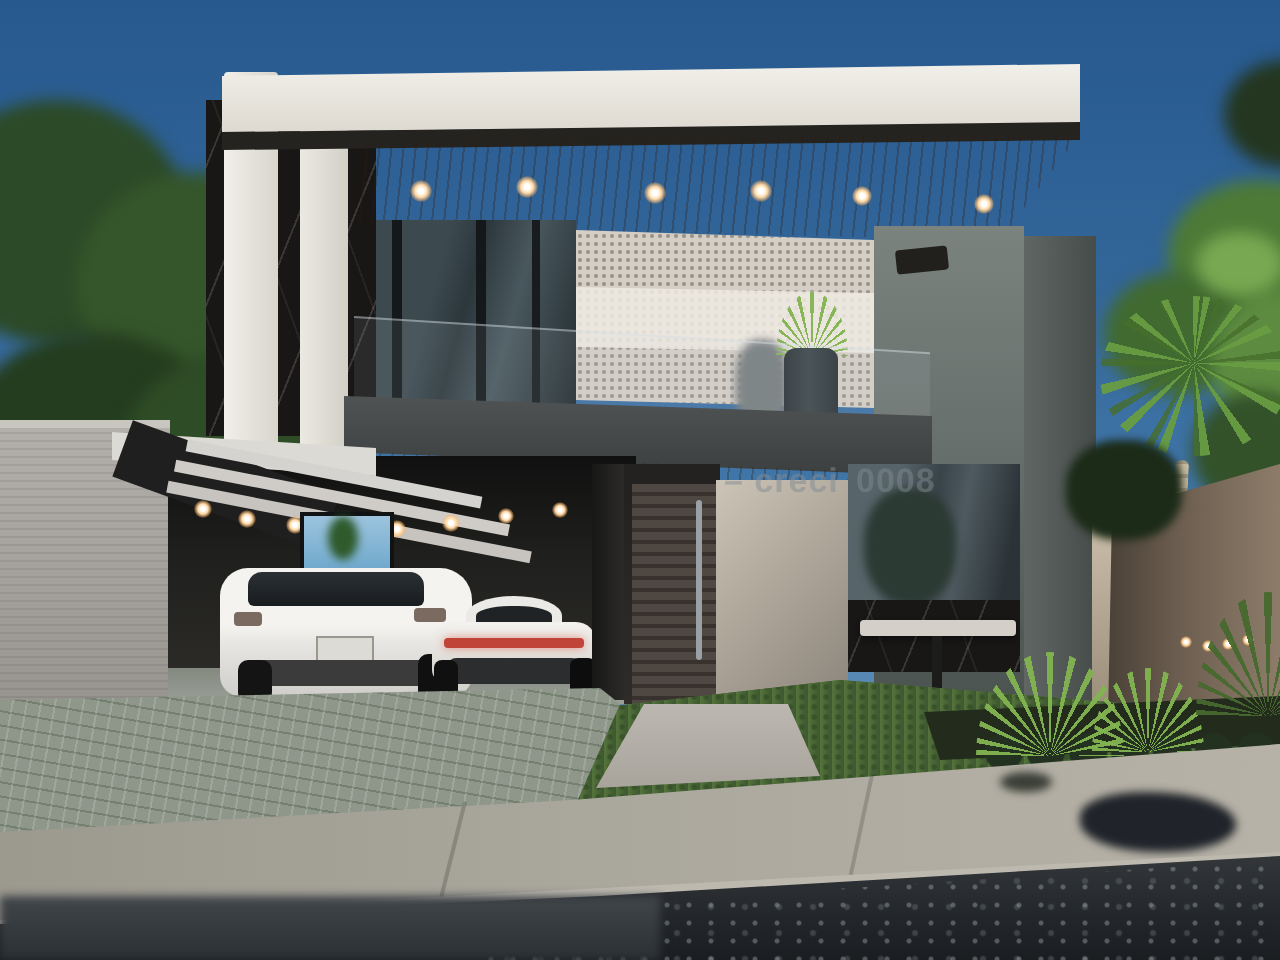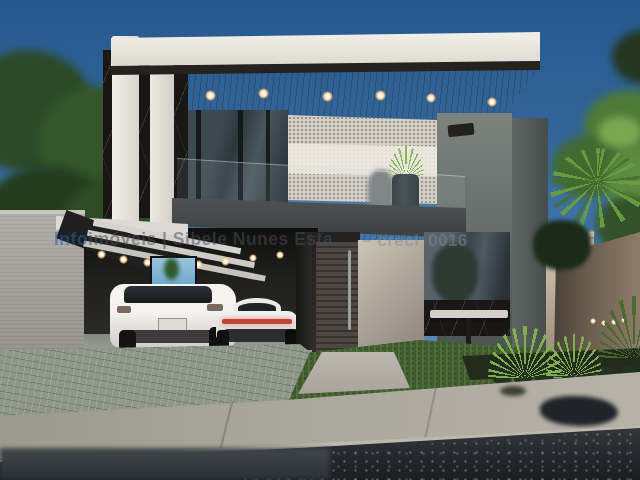--- a/index.html
+++ b/index.html
@@ -177,23 +177,20 @@
   <div class="a" style="left:224px;top:400px;width:2px;height:62px;background:rgba(60,60,55,.28);transform:rotate(14deg);"></div>
   <div class="a" style="left:430px;top:384px;width:2px;height:54px;background:rgba(60,60,55,.25);transform:rotate(12deg);"></div>
   <div class="a softblob" style="left:540px;top:396px;width:78px;height:30px;background:#20242a;border-radius:40% 55% 45% 50%;"></div>
   <div class="a softblob" style="left:500px;top:386px;width:26px;height:10px;background:#3a3e36;"></div>
 
   <div class="a" style="left:0;top:424px;width:640px;height:44px;background:#bdb9af;clip-path:polygon(0px 36px,640px 2px,640px 8px,0px 42px);"></div>
   <div class="a asphalt" style="left:0;top:426px;width:640px;height:54px;clip-path:polygon(0px 36px,300px 22px,640px 2px,640px 54px,0px 54px);"></div>
   <div class="a speckle" style="left:240px;top:430px;width:400px;height:50px;clip-path:polygon(0px 26px,400px 0px,400px 50px,0px 50px);"></div>
   <div class="a" style="left:0;top:448px;width:330px;height:32px;background:linear-gradient(180deg,#41464b,#2b3034);filter:blur(2px);"></div>
 
-  <div class="a wm" style="left:54px;top:229px;font-size:17.5px;">
-    <span style="color:rgba(45,90,170,.55);">Info</span><span style="color:rgba(70,76,86,.52);">imóveis | Sibele Nunes Esta</span>
-  </div>
   <div class="a wm" style="left:362px;top:231px;font-size:17px;color:rgba(130,140,145,.5);">
     <span>– creci</span>
   </div>
   <div class="a wm" style="left:428px;top:231px;font-size:17px;color:rgba(130,140,145,.48);">
-    <span>0016</span>
+    <span>0008</span>
   </div>
 
 </div>
 
 </body></html>

